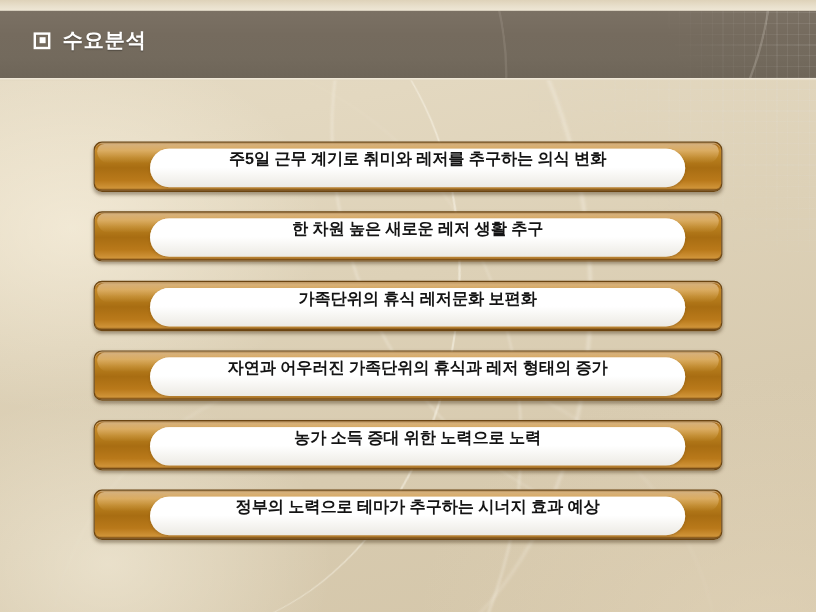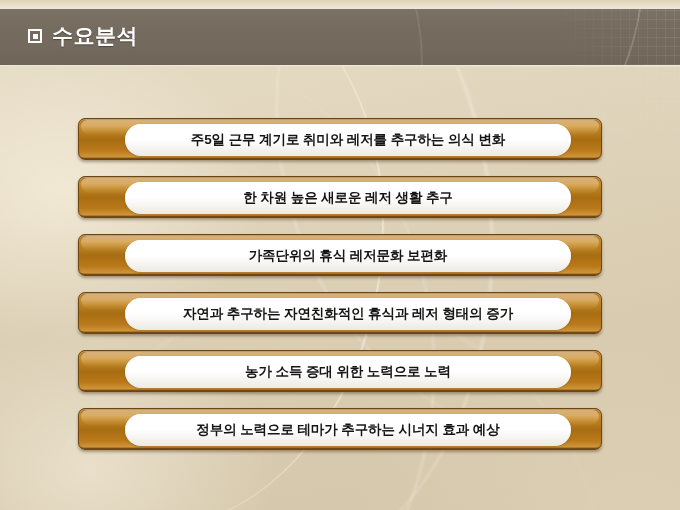--- a/index.html
+++ b/index.html
@@ -76,21 +76,21 @@
   .headerband .hb-sw2{position:absolute;left:120px;top:-150px;width:300px;height:380px;
     border-radius:50%;border-right:2px solid rgba(255,250,240,.10);
     transform:rotate(-8deg);}
   .headerline{position:absolute;left:0;top:65px;width:680px;height:2px;
     background:linear-gradient(180deg,#f3ecdd 0%,#e2d7c0 100%);}
 
   .title-wrap{position:absolute;left:28px;top:22px;display:flex;align-items:center;gap:10px;}
   .title-bullet{width:14px;height:14px;box-sizing:border-box;
     border:2px solid #ffffff;display:flex;align-items:center;justify-content:center;}
   .title-bullet i{display:block;width:5px;height:5px;background:#ffffff;}
-  .title-text{color:#ffffff;font-size:21px;font-weight:bold;letter-spacing:.5px;
+  .title-text{color:#ffffff;font-size:17px;font-weight:bold;letter-spacing:.5px;
     text-shadow:0 1px 1px rgba(0,0,0,.35);white-space:nowrap;}
 
   
   .bars{position:absolute;left:78px;top:118px;width:524px;}
   .bar{
     position:relative;height:42px;margin-bottom:16px;border-radius:7px;
     background:linear-gradient(180deg,
        #8a5a1f 0%,
        #b1741f 6%,
        #c68a2a 16%,
@@ -109,22 +109,22 @@
   .bar .gloss{
     position:absolute;left:2px;right:2px;top:1px;height:16px;border-radius:6px 6px 10px 10px;
     background:linear-gradient(180deg, rgba(255,236,205,.55) 0%, rgba(255,220,170,.16) 70%, rgba(255,220,170,0) 100%);
     pointer-events:none;
   }
   .pill{
     position:absolute;left:46px;top:5px;height:32px;width:446px;
     border-radius:16px;
     background:linear-gradient(180deg,#ffffff 0%,#ffffff 48%,#f7f6f3 70%,#eceae4 100%);
     box-shadow:inset 0 1px 1px rgba(255,255,255,.95), 0 1px 2px rgba(90,60,25,.30);
-    display:flex;align-items:center;justify-content:center;
-    box-sizing:border-box;padding:16px 14px;
+    display:flex;align-items:flex-start;justify-content:center;
+    box-sizing:border-box;padding:0 14px;
   }
   .pill-text{
     color:#141414;font-size:13.5px;font-weight:bold;white-space:nowrap;letter-spacing:-.1px;
   }
 </style>
 </head>
 <body>
 
 <div id="slide">
 
@@ -170,21 +170,21 @@
     <div class="bar">
       <div class="gloss"></div>
       <div class="pill">
         <span class="pill-text">가족단위의 휴식 레저문화 보편화</span>
       </div>
     </div>
 
     <div class="bar">
       <div class="gloss"></div>
       <div class="pill">
-        <span class="pill-text">자연과 추구하는 자연친화적인 휴식과 레저 형태의 증가</span>
+        <span class="pill-text">자연과 어우러진 가족단위의 휴식과 레저 형태의 증가</span>
       </div>
     </div>
 
     <div class="bar">
       <div class="gloss"></div>
       <div class="pill">
         <span class="pill-text">농가 소득 증대 위한 노력으로 노력</span>
       </div>
     </div>
 

